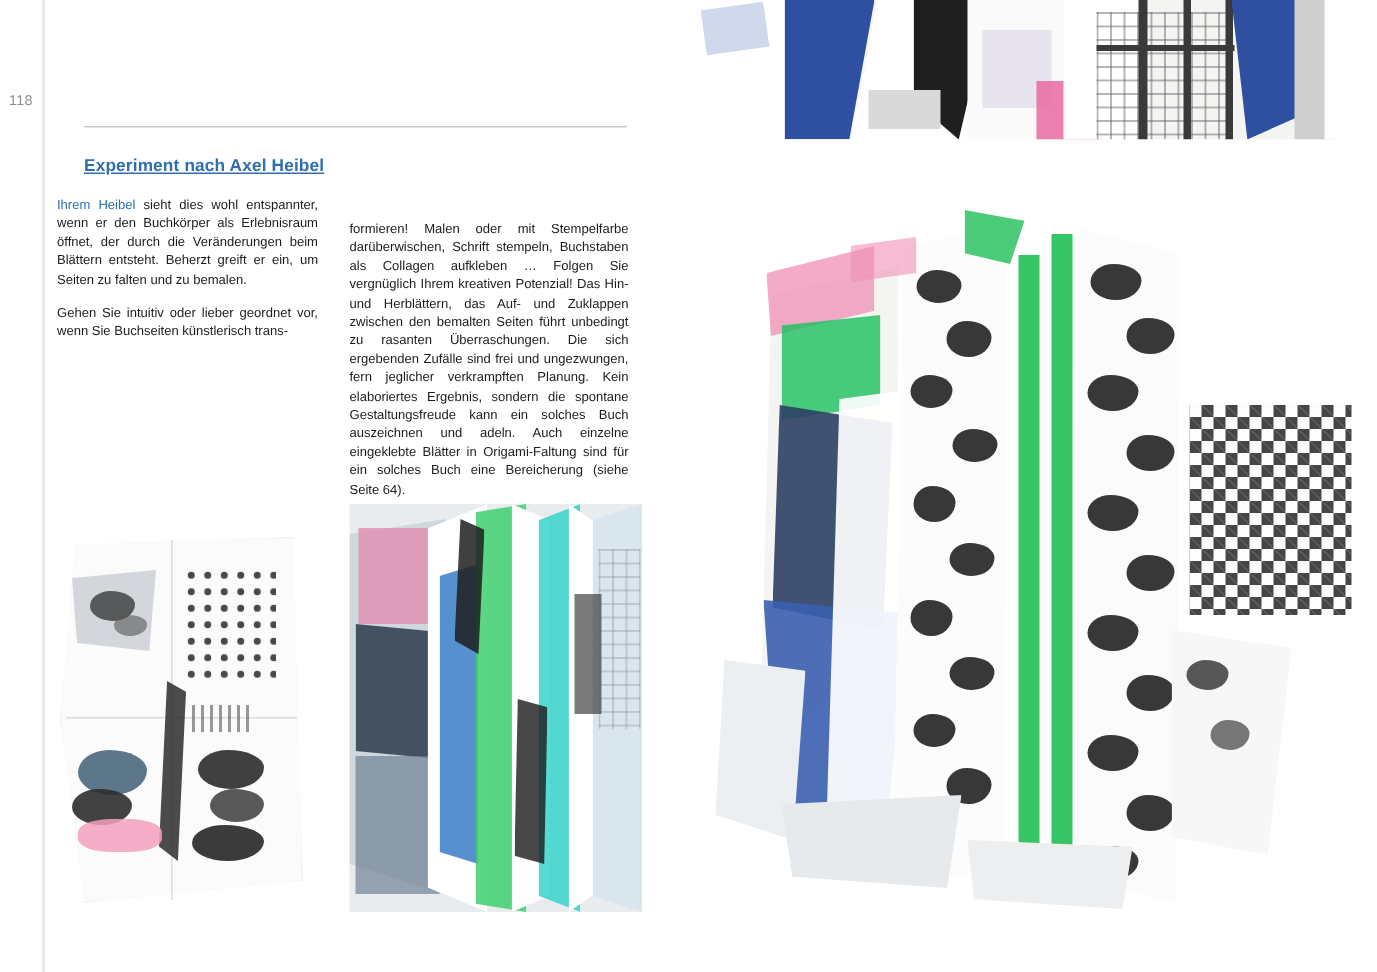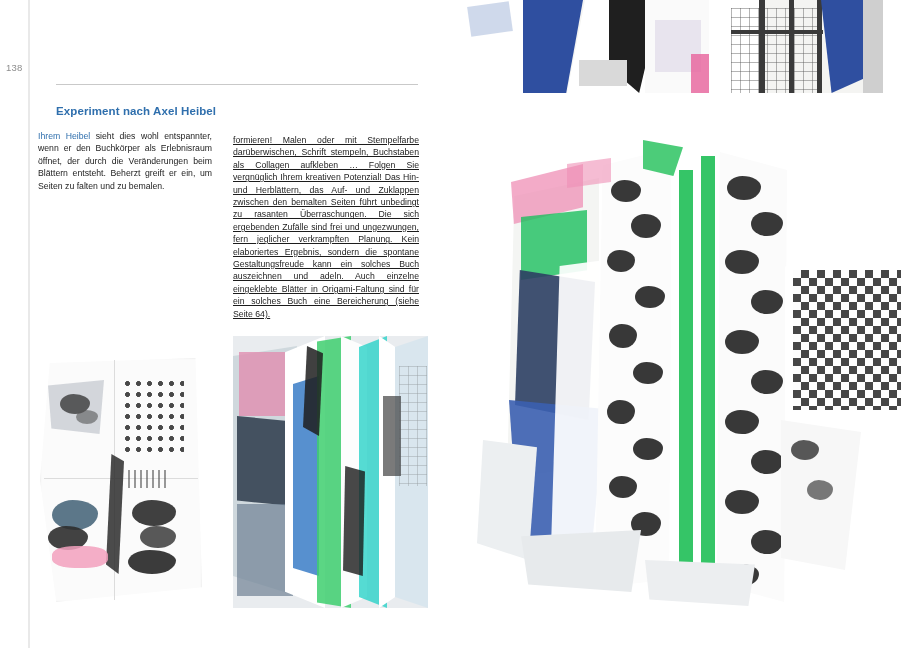--- a/index.html
+++ b/index.html
@@ -65,20 +65,21 @@
 
   
   .subtitle {
     position: absolute;
     left: 56px;
     top: 105px;
     font-size: 11.5px;
     font-weight: bold;
     color: #2f6fad;
     letter-spacing: 0.1px;
+    text-decoration: underline;
   }
 
   
   .col {
     position: absolute;
     font-size: 8.7px;
     line-height: 12.4px;
     color: #1c1c1c;
     text-align: justify;
     font-family: "Liberation Sans", sans-serif;
@@ -94,22 +95,21 @@
     width: 186px;
   }
   .col p {
     margin: 0 0 10px 0;
   }
   .col p.lead {
     font-weight: bold;
     text-indent: 14px;
   }
   .col p.first-right {
-    margin-top: 4px;
-    text-decoration: underline;
+    margin-top: 16px;
   }
   .link-name {
     color: #2f6fad;
   }
 
   
   .art {
     position: absolute;
     overflow: hidden;
   }
@@ -191,28 +191,29 @@
     background-size: 11px 11px;
   }
 </style>
 </head>
 <body>
 
 <div class="page">
 
   <div class="spine"></div>
 
-  <div class="folio">138</div>
+  <div class="folio">118</div>
 
   <div class="title-rule"></div>
 
   <div class="subtitle">Experiment nach Axel Heibel</div>
 
   <div class="col col-left">
     <p><span class="link-name">Ihrem Heibel</span><span> sieht dies wohl entspannter, wenn er den Buchkörper als Erlebnisraum öffnet, der durch die Veränderungen beim Blättern entsteht. Beherzt greift er ein, um Seiten zu falten und zu bemalen.</span></p>
+    <p>Gehen Sie intuitiv oder lieber geordnet vor, wenn Sie Buchseiten künstlerisch trans-</p>
   </div>
 
   <div class="col col-right">
     <p class="first-right">formieren! Malen oder mit Stempelfarbe darüberwischen, Schrift stempeln, Buchstaben als Collagen aufkleben … Folgen Sie vergnüglich Ihrem kreativen Potenzial! Das Hin- und Herblättern, das Auf- und Zuklappen zwischen den bemalten Seiten führt unbedingt zu rasanten Überraschungen. Die sich ergebenden Zufälle sind frei und ungezwungen, fern jeglicher verkrampften Planung. Kein elaboriertes Ergebnis, sondern die spontane Gestaltungsfreude kann ein solches Buch auszeichnen und adeln. Auch einzelne eingeklebte Blätter in Origami-Faltung sind für ein solches Buch eine Bereicherung (siehe Seite 64).</p>
   </div>
 
   <div class="art art-top">
     <div class="art-inner">
       <div class="bg" style="background:#f4f4f2"></div>
 

